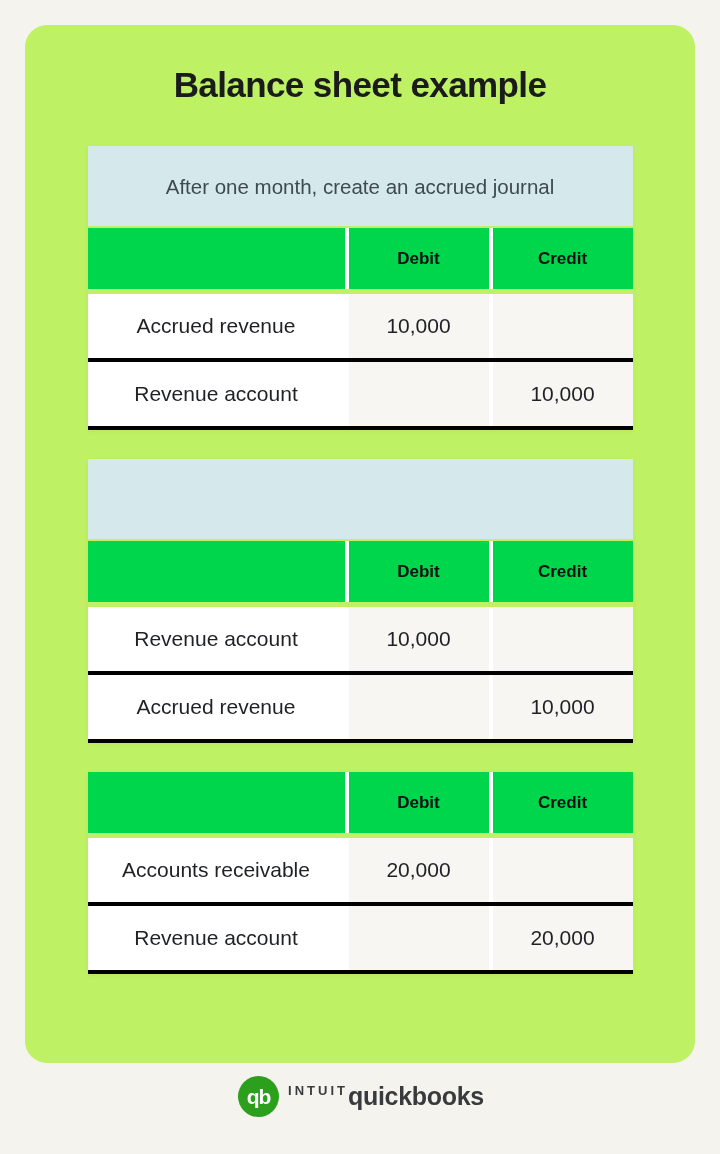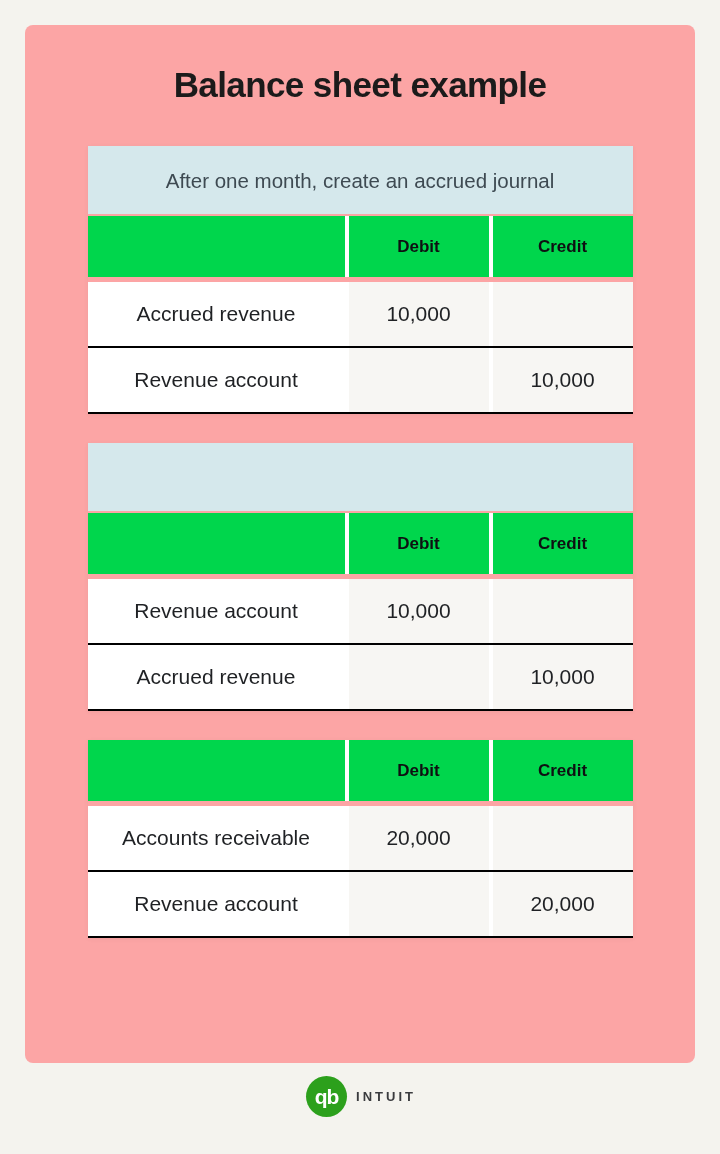--- a/index.html
+++ b/index.html
@@ -7,38 +7,38 @@
     width: 720px; height: 1154px;
     background: #F4F3EE;
     font-family: "Liberation Sans", sans-serif;
     position: relative;
     overflow: hidden;
   }
   .card {
     position: absolute;
     left: 25px; top: 25px;
     width: 670px; height: 1038px;
-    background: #fca5a5;
-    border-radius: 8px;
+    background: #bef264;
+    border-radius: 22px;
   }
   .page-title {
     text-align: center;
     padding-top: 40px;
     font-size: 35px;
     font-weight: 800;
     letter-spacing: -0.6px;
     color: #1B1B1B;
   }
   .tables { width: 545px; margin: 41px auto 0; }
   .journal-table + .journal-table { margin-top: 29px; }
   .journal-table { box-shadow: 0 1px 5px rgba(0,0,0,0.05); }
 
   .table-caption {
     background: #D5E8EC;
-    height: 68px;
+    height: 80px;
     display: flex; flex-direction: row;
     align-items: center; justify-content: center;
     text-align: center;
     font-size: 20.5px;
     line-height: 27px;
     color: #3E4A52;
   }
   .grid-row {
     display: grid;
     grid-template-columns: 257px 140px 140px;
@@ -47,21 +47,21 @@
   .green-head { margin-top: 2px; background: #FFFFFF; }
   .head-cell {
     background: #00D64C;
     height: 61px;
     display: flex; align-items: center; justify-content: center;
     font-size: 17px;
     font-weight: 700;
     color: #0E1012;
   }
   .rows { margin-top: 5px; }
-  .data-row { border-bottom: 2px solid #000000; background: #FFFFFF; }
+  .data-row { border-bottom: 4px solid #000000; background: #FFFFFF; }
   .cell {
     height: 64px;
     display: flex; align-items: center; justify-content: center;
     font-size: 21px;
     color: #1F2124;
   }
   .cell.account { background: #FFFFFF; }
   .cell.amount  { background: #F7F6F3; }
 
   .footer {
@@ -167,15 +167,16 @@
     </section>
 
   </div>
 </div>
 
 <div class="footer">
   <div class="brand-lockup">
     <div class="qb-circle">qb</div>
     <div class="brand-text">
       <span class="brand-top">INTUIT</span>
+      <span class="brand-bottom">quickbooks</span>
     </div>
   </div>
 </div>
 
 </body></html>

